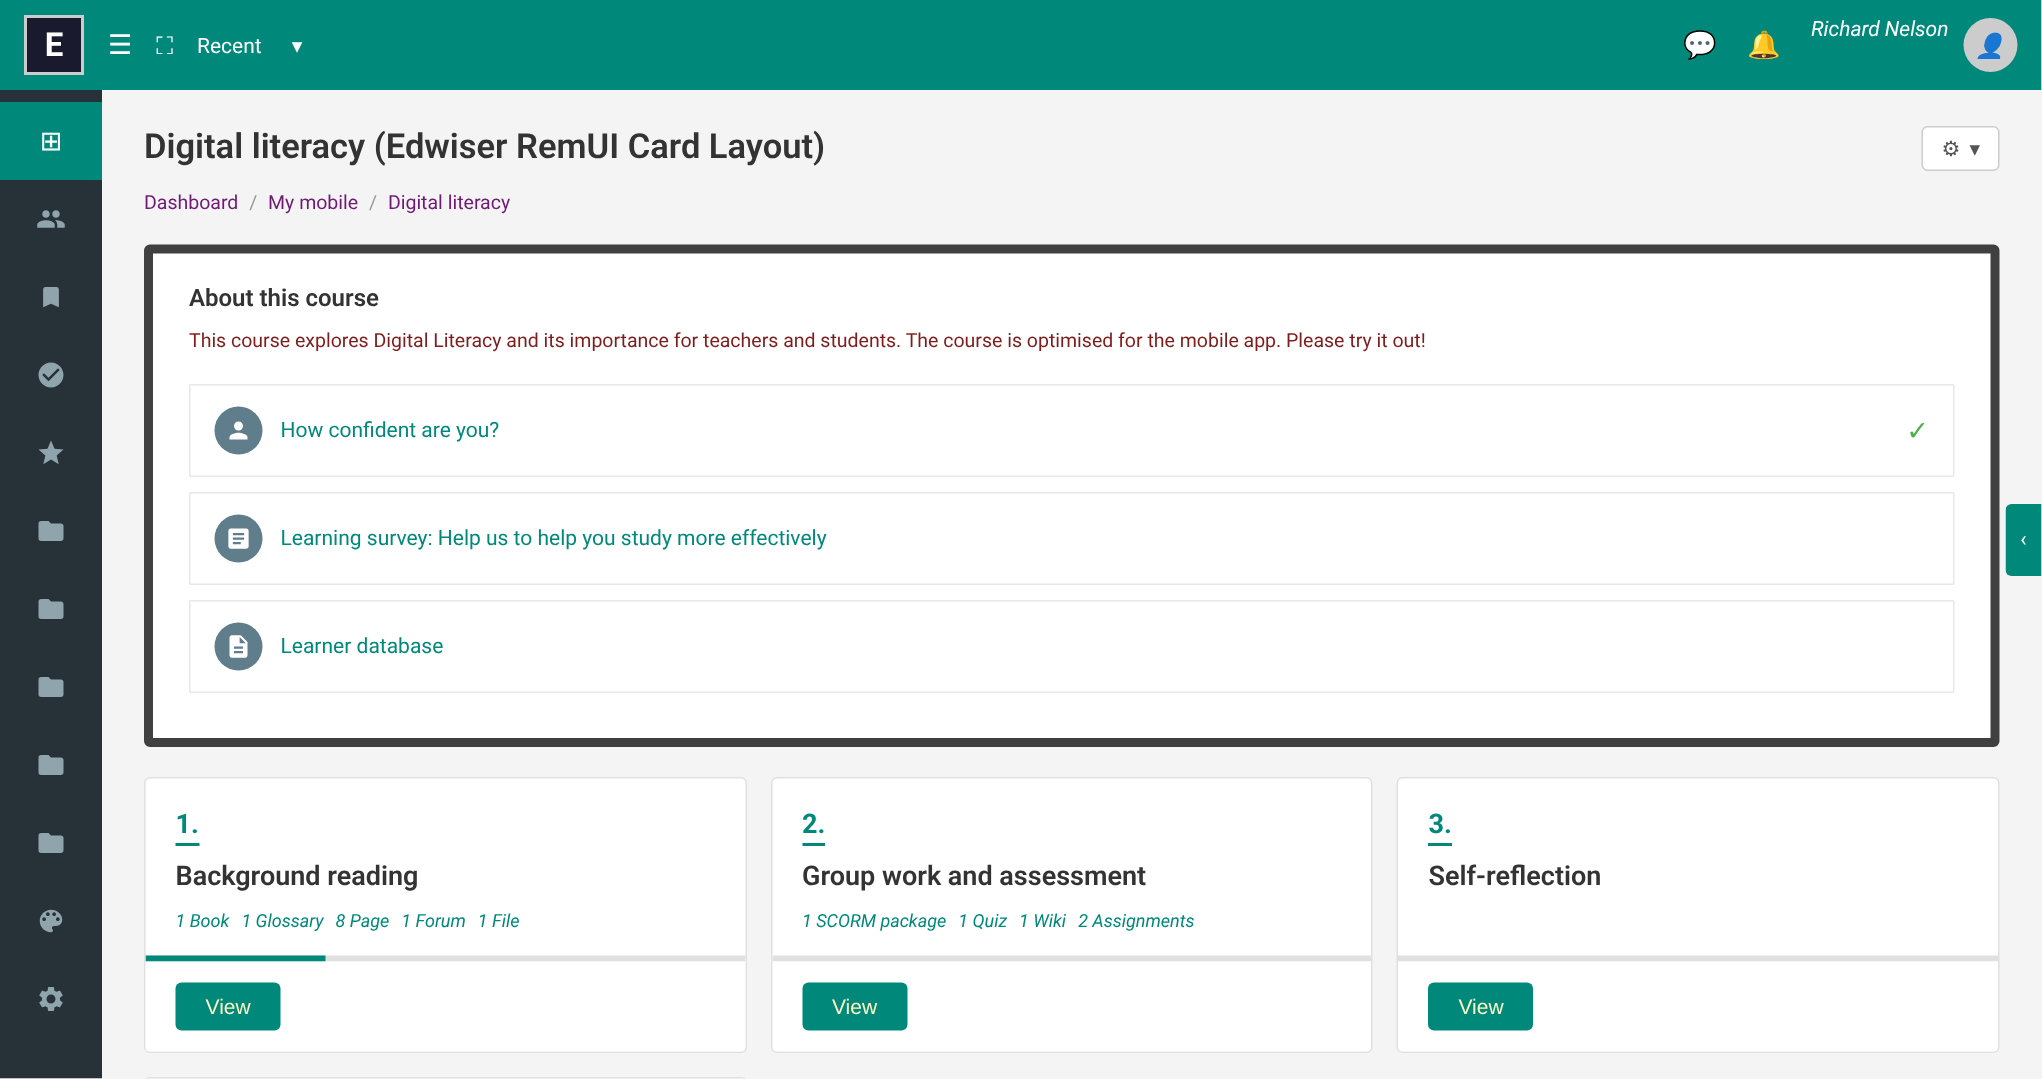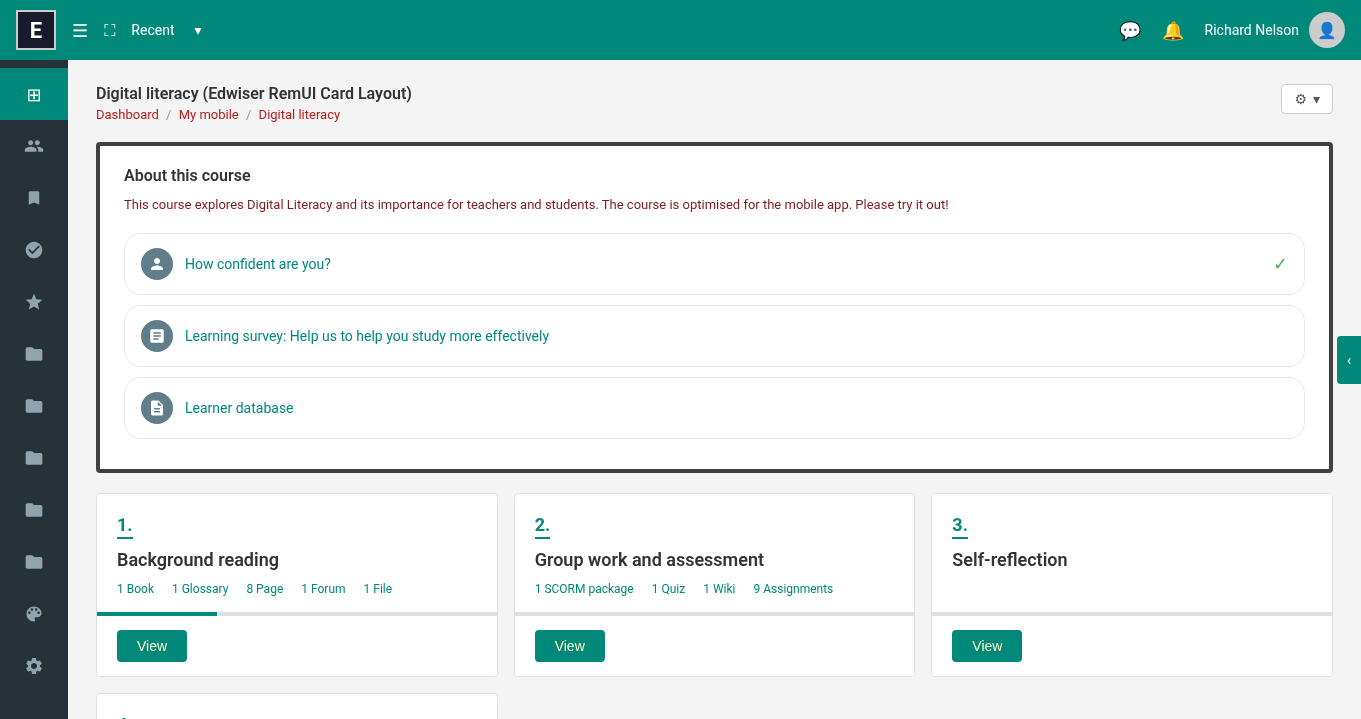--- a/index.html
+++ b/index.html
@@ -30,21 +30,21 @@
     .topnav-fullscreen {
       color: white; font-size: 16px; cursor: pointer; margin-right: 16px;
     }
     .topnav-recent {
       color: white; font-size: 14px; cursor: pointer; display: flex; align-items: flex-end; gap: 20px;
     }
     .topnav-right {
       margin-left: auto; display: flex; align-items: center; gap: 20px;
     }
     .topnav-icon { color: white; font-size: 18px; cursor: pointer; }
-    .topnav-user { display: flex; align-items: center; gap: 10px; color: white; font-size: 14px; cursor: pointer; }
+    .topnav-user { display: flex; gap: 10px; color: white; font-size: 14px; cursor: pointer; font-style: italic; }
     .topnav-avatar {
       width: 36px; height: 36px; border-radius: 50%;
       background: #ccc; overflow: hidden; display: flex; align-items: center; justify-content: center;
       font-size: 16px;
     }
 
     
     .main-layout {
       display: flex;
       flex: 1;
@@ -78,45 +78,45 @@
       flex: 1;
       overflow-y: auto;
       padding: 24px 28px;
       background: #f4f4f4;
       position: relative;
     }
 
     
     .page-header { margin-bottom: 20px; display: flex; align-items: flex-start; justify-content: space-between; }
     .page-title-section {}
-    .page-title { font-size: 16px; font-weight: 600; color: #333; margin-bottom: 4px; }
+    .page-title { font-size: 23px; font-weight: 600; color: #333; margin-bottom: 17px; }
     .breadcrumb { font-size: 13px; }
-    .breadcrumb a { color: #b91c1c; text-decoration: none; margin-top: 16px; }
+    .breadcrumb a { color: #701a75; text-decoration: none; margin-top: 16px; }
     .breadcrumb span { color: #999; margin: 0 4px; }
 
     .gear-btn {
       display: flex; align-items: center; gap: 6px;
       border: 1px solid #ccc; background: white; padding: 6px 12px;
       border-radius: 4px; cursor: pointer; font-size: 14px; color: #555;
     }
 
     
     .about-card {
       background: white;
-      border: 4px solid #404040;
+      border: 6px solid #404040;
       border-radius: 4px;
       padding: 20px 24px;
       margin-bottom: 20px;
     }
     .about-title { font-size: 16px; font-weight: 600; color: #333; margin-bottom: 10px; }
     .about-desc { font-size: 13px; color: #7f1d1d; margin-bottom: 18px; line-height: 1.5; }
 
     .survey-item {
       border: 1px solid #e8e8e8;
-      border-radius: 16px;
+      border-radius: 1px;
       padding: 14px 16px;
       margin-bottom: 10px;
       display: flex;
       align-items: center;
       justify-content: space-between;
     }
     .survey-left { display: flex; align-items: center; gap: 12px; }
     .survey-icon {
       width: 32px; height: 32px; border-radius: 50%; background: #607D8B;
       display: flex; align-items: center; justify-content: center; color: white; font-size: 14px;
@@ -147,21 +147,21 @@
     .card-number {
       font-size: 18px; font-weight: 700; color: #00897B;
       border-bottom: 2px solid #00897B;
       display: inline-block;
       padding-bottom: 2px;
       margin-bottom: 10px;
     }
     .card-title {
       font-size: 18px; font-weight: 600; color: #333; margin-bottom: 12px;
     }
-    .card-meta { display: flex; flex-wrap: wrap; gap: 18px; font-size: 12px; color: #00897B; }
+    .card-meta { display: flex; flex-wrap: wrap; gap: 8px; font-size: 12px; color: #00897B; font-style: italic; }
     .card-meta span { color: #00897B; }
 
     .card-progress-bar {
       height: 4px; background: #e0e0e0;
     }
     .card-progress-fill {
       height: 100%; background: #00897B;
     }
 
     .course-card-footer {
@@ -356,21 +356,21 @@
       </div>
 
       <div class="course-card">
         <div class="course-card-body">
           <div class="card-number">2.</div>
           <div class="card-title">Group work and assessment</div>
           <div class="card-meta">
             <span>1 SCORM package</span>
             <span>1 Quiz</span>
             <span>1 Wiki</span>
-            <span>9 Assignments</span>
+            <span>2 Assignments</span>
           </div>
         </div>
         <div class="card-progress-bar">
           <div class="card-progress-fill" style="width: 0%"></div>
         </div>
         <div class="course-card-footer">
           <button class="view-btn">View</button>
         </div>
       </div>
 

